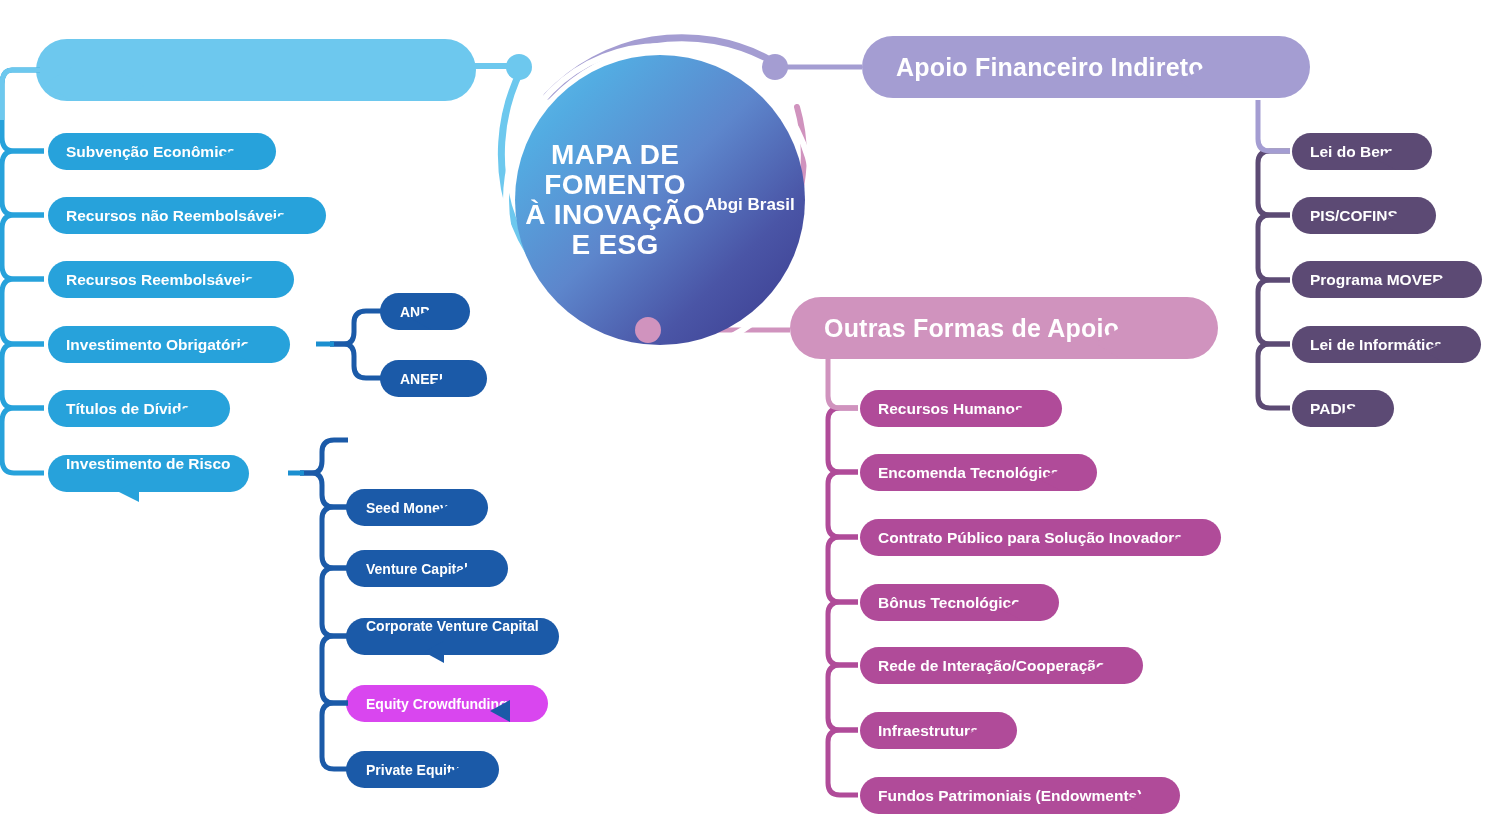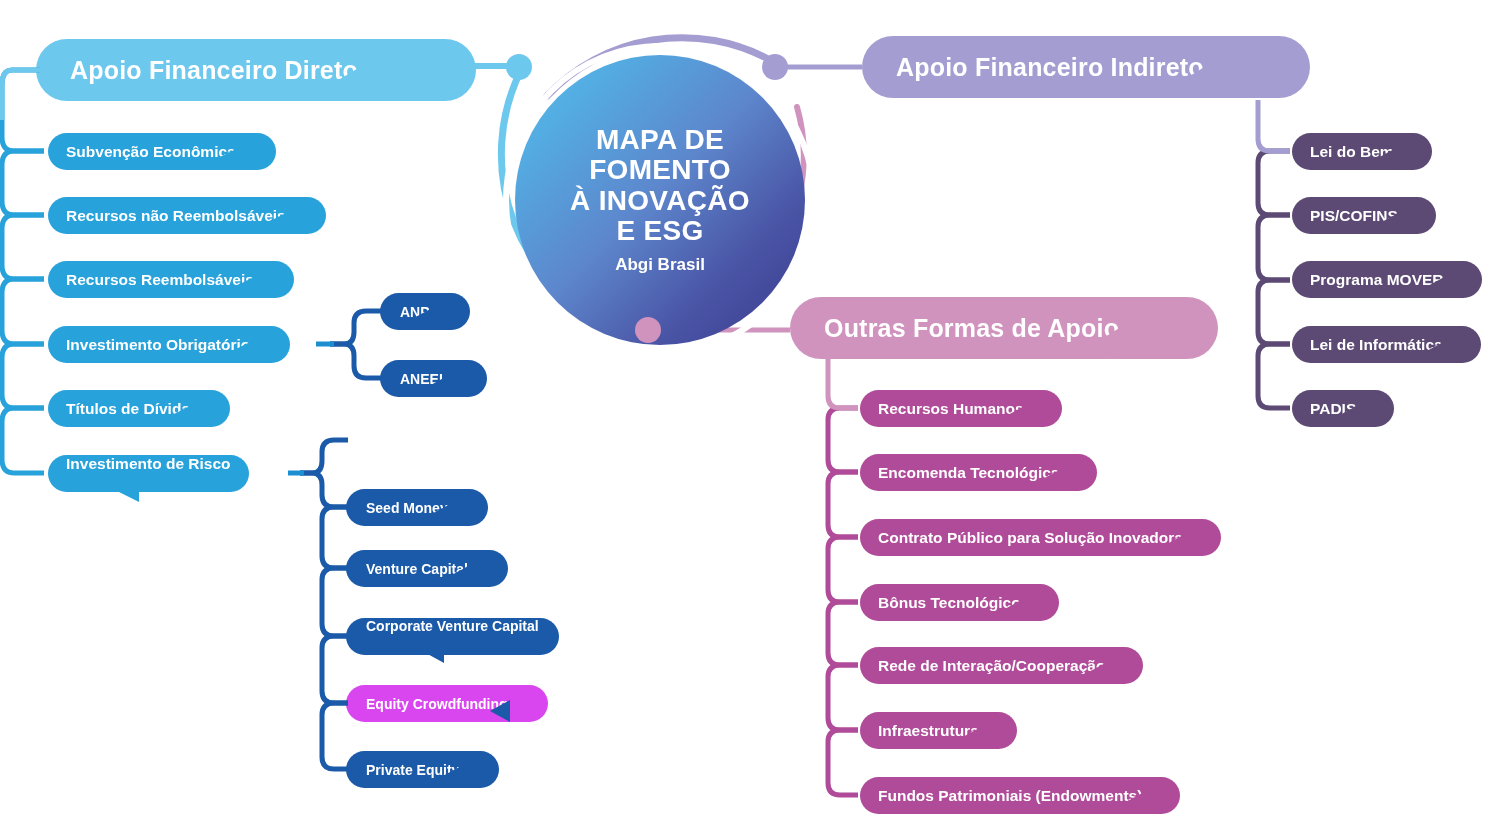--- a/index.html
+++ b/index.html
@@ -23,21 +23,21 @@
 
   
   .it2{height:37px;border-radius:19px;font-size:15.5px;padding:0 18px 0 18px;}
   
   .it3{height:37px;border-radius:19px;font-size:14px;padding:0 20px 0 20px;}
 
   
   #core{position:absolute;left:515px;top:55px;width:290px;height:290px;
         border-radius:50%;
         background:linear-gradient(135deg,#63c0ea 0%,#53ace2 18%,#5d86cc 48%,#4a55a6 74%,#3a3a8d 100%);
-        display:flex;flex-direction:column;align-items:center;justify-content:center;
+        display:flex;flex-direction:row;align-items:center;justify-content:center;
         z-index:20;}
   #core .t{color:#fff;font-weight:bold;font-size:28px;line-height:1.08;
            text-align:center;letter-spacing:.3px;}
   #core .s{color:#fff;font-weight:bold;font-size:17px;margin-top:9px;}
   #ring{position:absolute;left:503px;top:43px;width:314px;height:314px;
         border-radius:50%;border:6px solid #ffffff;z-index:19;box-sizing:border-box;}
 
   .dot{position:absolute;border-radius:50%;z-index:22;}
 
   svg.lines{position:absolute;left:0;top:0;width:1508px;height:817px;
@@ -115,21 +115,20 @@
       <div>E ESG</div>
     </div>
     <div class="s">Abgi Brasil</div>
   </div>
 
   <div class="dot" style="left:506px;top:54px;width:26px;height:26px;background:#6dc8ee;"></div>
   <div class="dot" style="left:762px;top:54px;width:26px;height:26px;background:#a49dd2;"></div>
   <div class="dot" style="left:635px;top:317px;width:26px;height:26px;background:#d093be;"></div>
 
   <div class="node hdr left" style="left:36px;top:39px;width:440px;background:#6dc8ee;">
-    <span>Apoio Financeiro Direto</span>
     <span class="tail" style="left:-26px;top:14px;border-top:17px solid transparent;border-bottom:17px solid transparent;border-right:28px solid #6dc8ee;"></span>
     <span class="tail" style="right:-22px;top:16px;border-top:15px solid transparent;border-bottom:15px solid transparent;border-left:24px solid #6dc8ee;"></span>
   </div>
 
   <div class="node it2" style="left:48px;top:133px;background:#27a2db;">
     <span>Subvenção Econômica</span>
     <span class="tail" style="left:-20px;top:7px;border-top:11px solid transparent;border-bottom:11px solid transparent;border-right:22px solid #27a2db;"></span>
   </div>
 
   <div class="node it2" style="left:48px;top:197px;background:#27a2db;">

